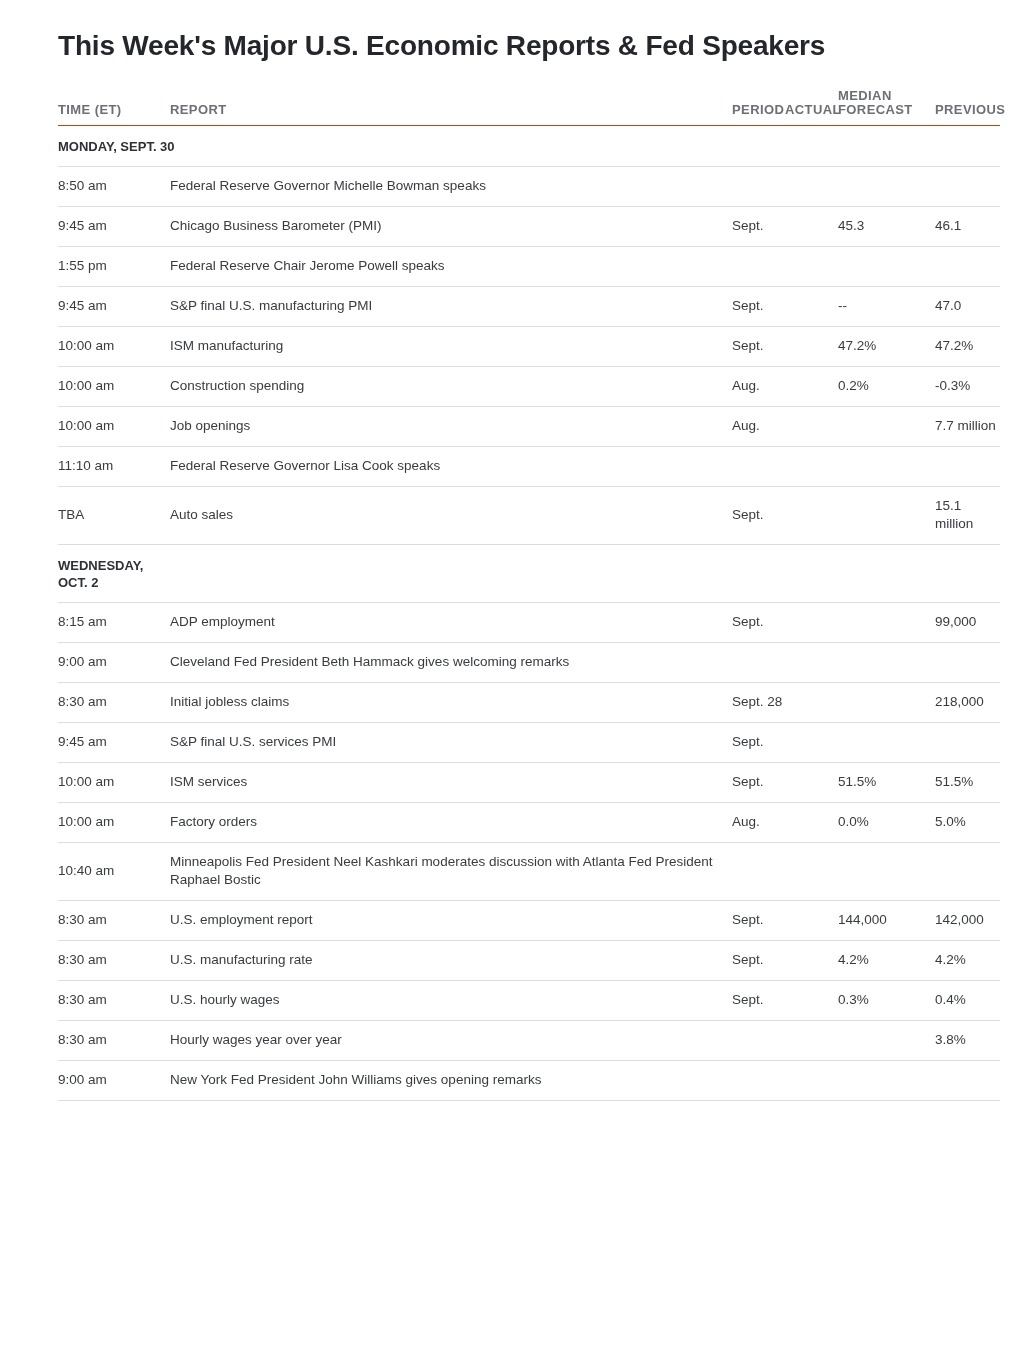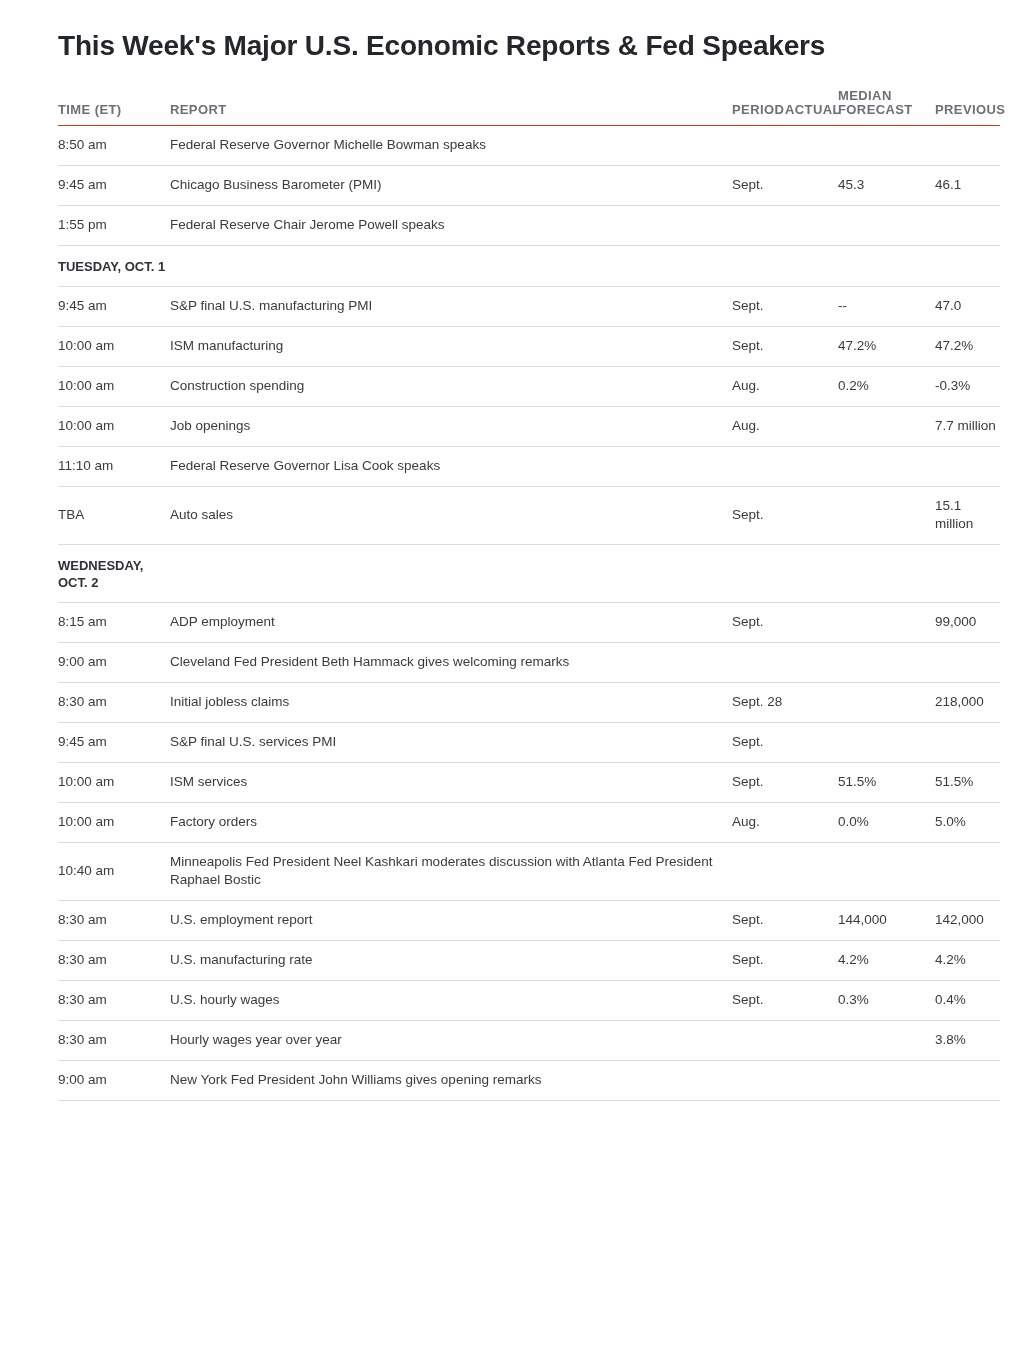--- a/index.html
+++ b/index.html
@@ -84,20 +84,25 @@
         <th>PERIOD</th>
         <th>ACTUAL</th>
         <th>
           <div class="hdr-line">MEDIAN</div>
           <div class="hdr-line">FORECAST</div>
         </th>
         <th>PREVIOUS</th>
       </tr>
     </thead>
     <tbody>
+        <tr class="day-row">
+          <td colspan="6">
+            <div class="day-label">MONDAY, SEPT. 30</div>
+          </td>
+        </tr>
         <tr>
           <td class="time-cell">8:50 am</td>
           <td class="report-cell">Federal Reserve Governor Michelle Bowman speaks</td>
           <td class="period-cell"></td>
           <td class="actual-cell"></td>
           <td class="forecast-cell"></td>
           <td class="previous-cell"></td>
         </tr>
         <tr>
           <td class="time-cell">9:45 am</td>
@@ -107,25 +112,20 @@
           <td class="forecast-cell">45.3</td>
           <td class="previous-cell">46.1</td>
         </tr>
         <tr>
           <td class="time-cell">1:55 pm</td>
           <td class="report-cell">Federal Reserve Chair Jerome Powell speaks</td>
           <td class="period-cell"></td>
           <td class="actual-cell"></td>
           <td class="forecast-cell"></td>
           <td class="previous-cell"></td>
-        </tr>
-        <tr class="day-row">
-          <td colspan="6">
-            <div class="day-label">TUESDAY, OCT. 1</div>
-          </td>
         </tr>
         <tr>
           <td class="time-cell">9:45 am</td>
           <td class="report-cell">S&amp;P final U.S. manufacturing PMI</td>
           <td class="period-cell">Sept.</td>
           <td class="actual-cell"></td>
           <td class="forecast-cell">--</td>
           <td class="previous-cell">47.0</td>
         </tr>
         <tr>

